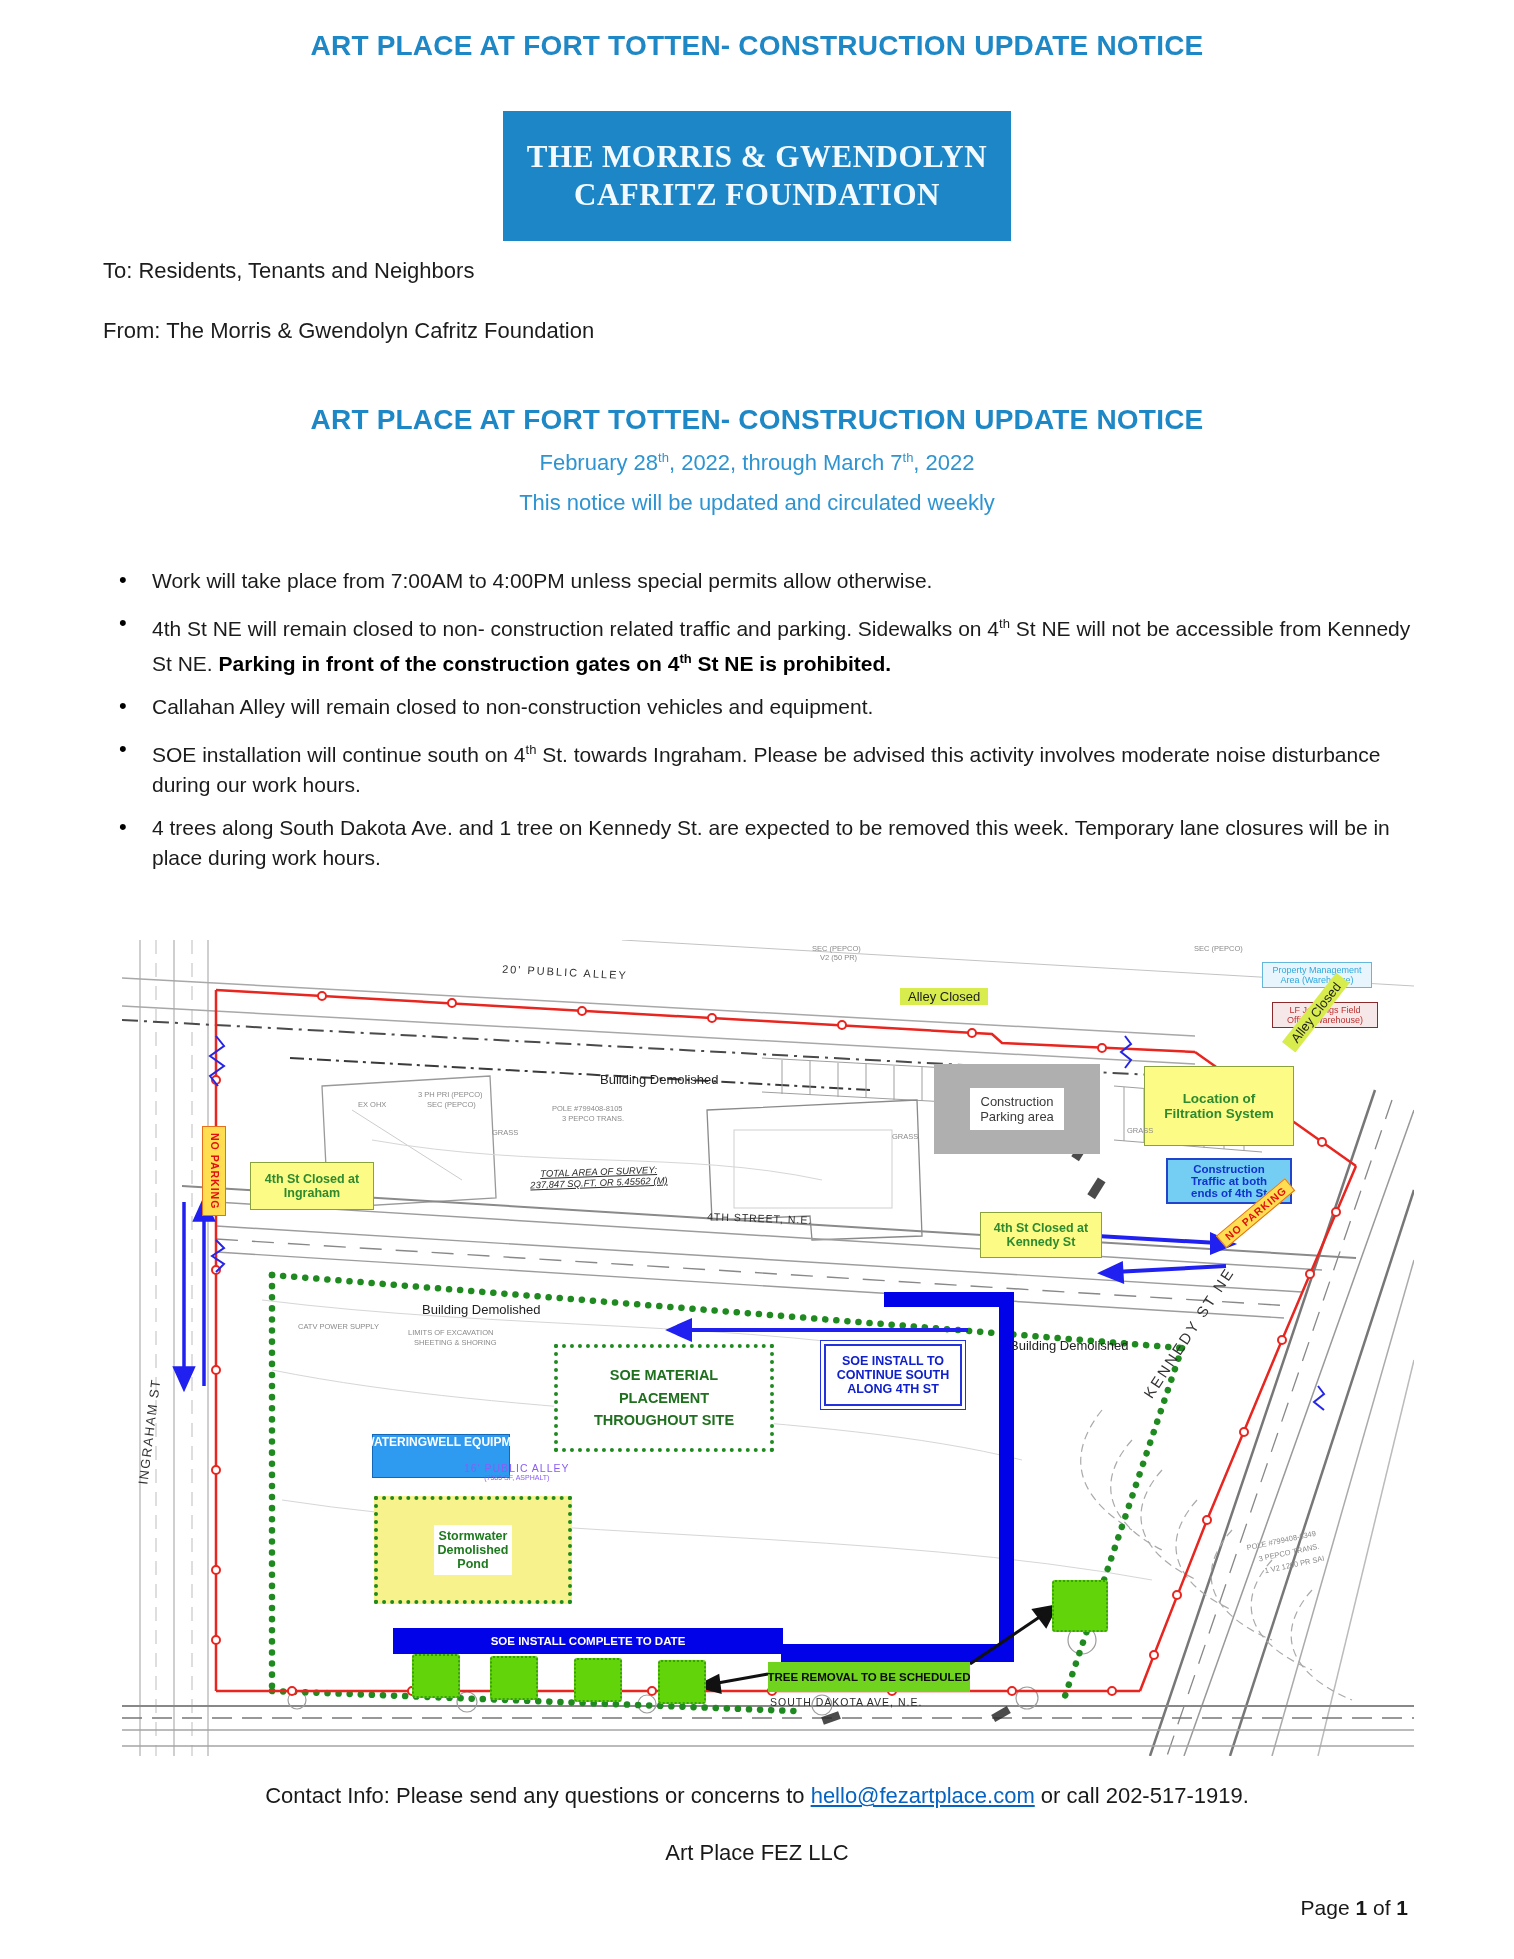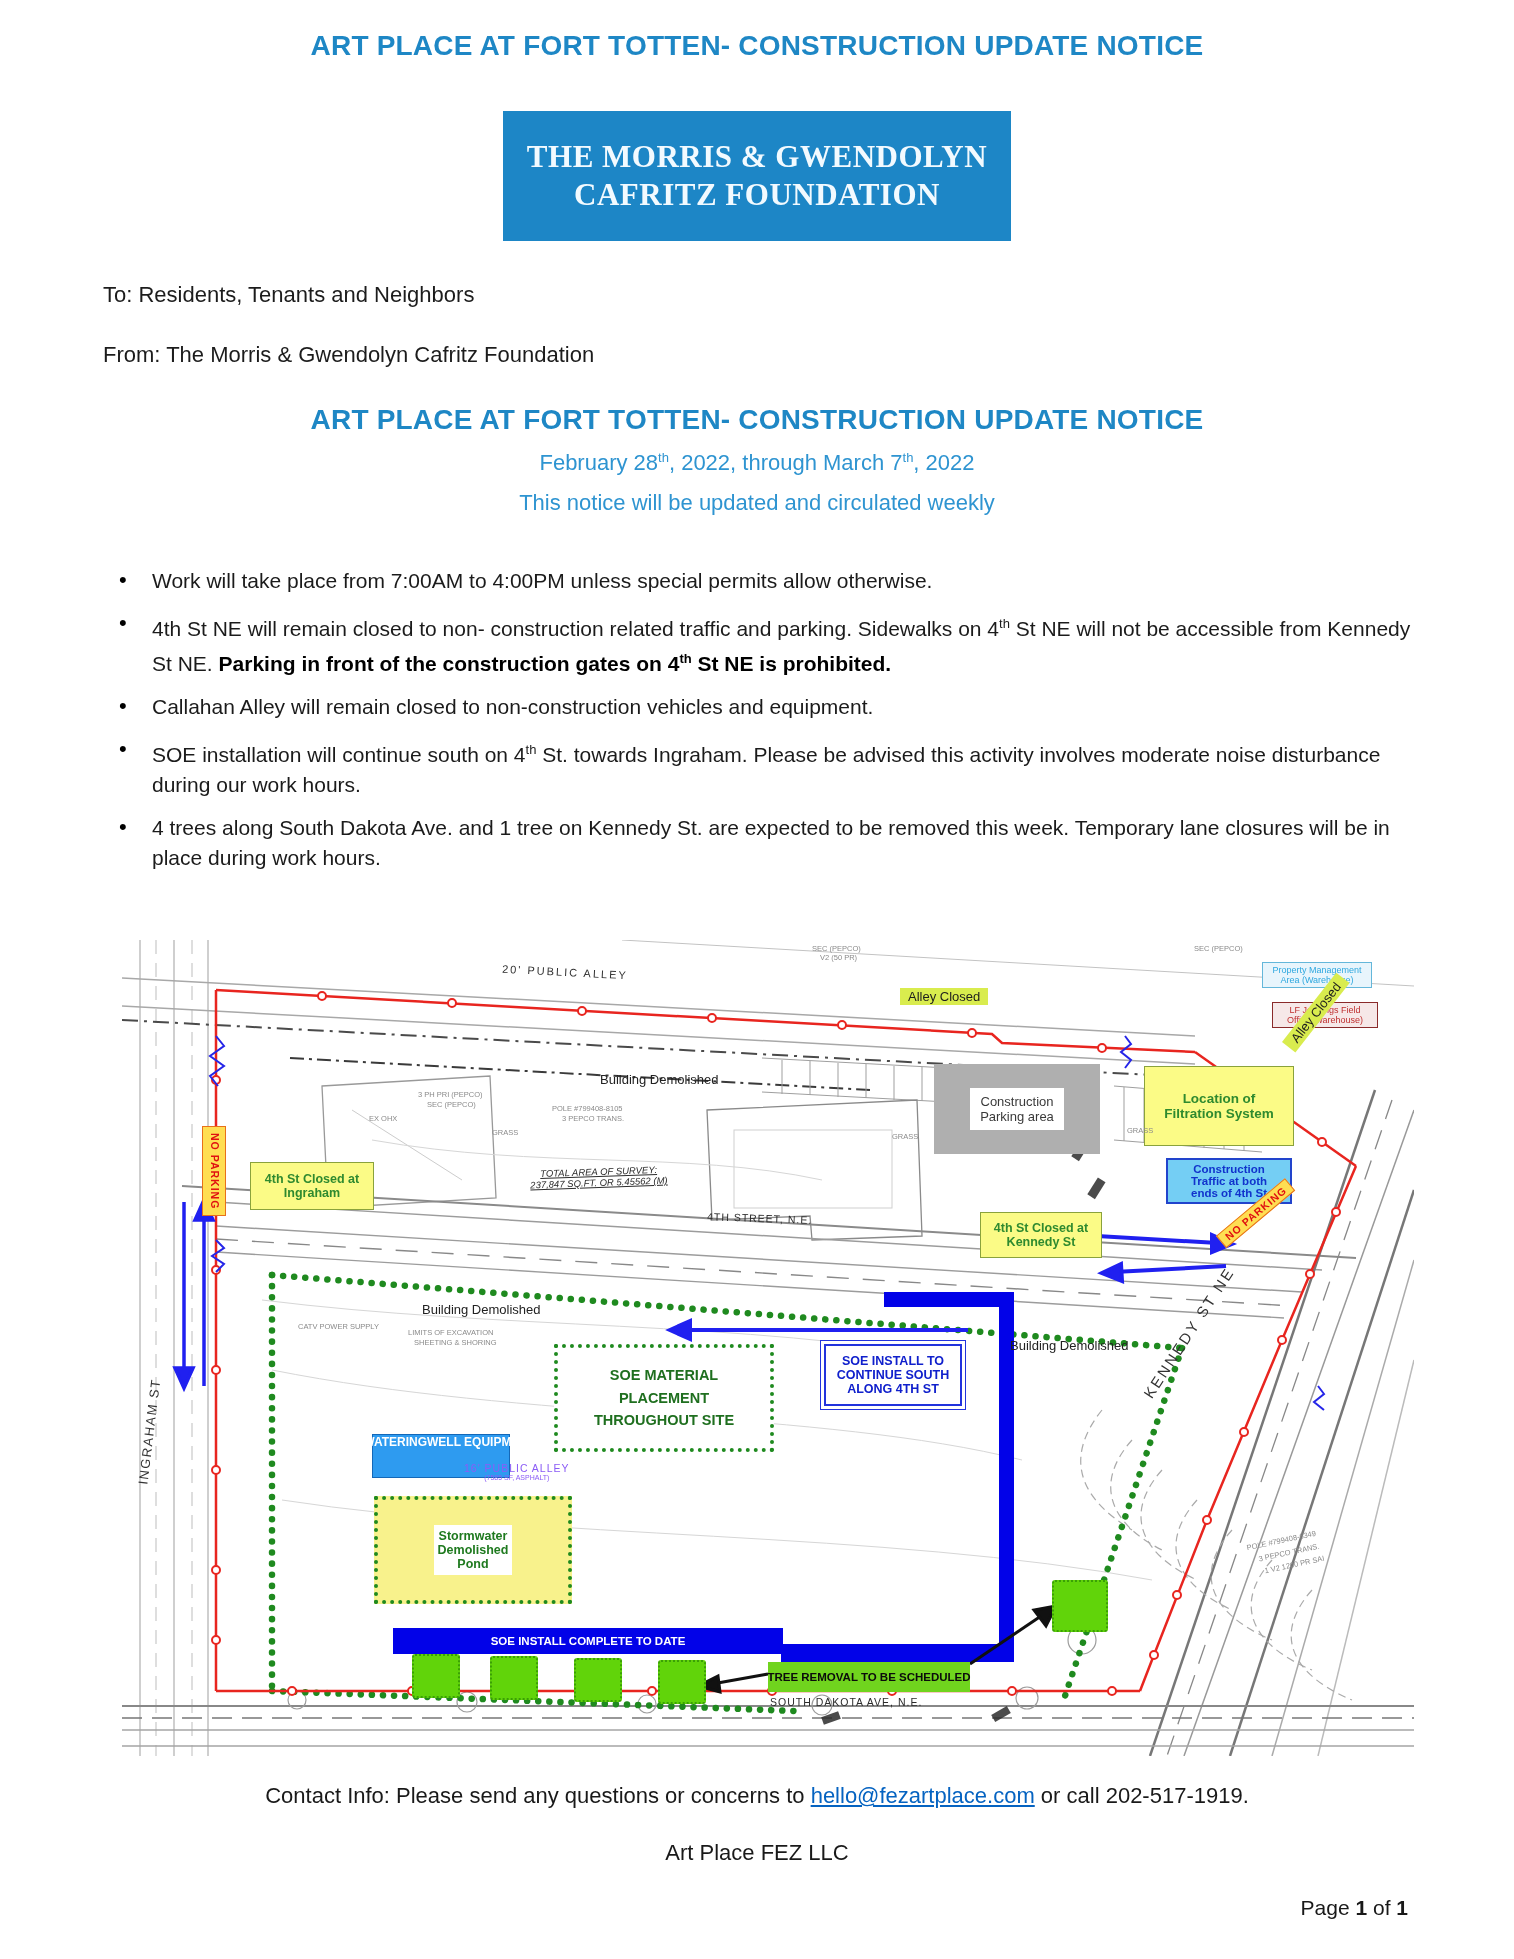--- a/index.html
+++ b/index.html
@@ -10,21 +10,21 @@
              font-size:28px;font-weight:bold;color:#1E87C5;letter-spacing:.2px;}
   #title1{top:30px;}
   #title2{top:404px;}
 
   .banner{position:absolute;left:503px;top:111px;width:508px;height:130px;
           background:#1D86C6;display:flex;flex-direction:column;justify-content:center;
           align-items:center;text-align:center;}
   .banner div{font-family:"Liberation Serif",serif;font-weight:bold;color:#F2FAFF;
               font-size:31px;line-height:38px;letter-spacing:.5px;}
 
-  .memo{position:absolute;left:103px;font-size:22px;color:#1c1c1c;margin-top:24px;}
+  .memo{position:absolute;left:103px;font-size:22px;color:#1c1c1c;}
   #memo-to{top:258px;}
   #memo-from{top:318px;}
 
   .blue-line{position:absolute;left:0;width:1514px;text-align:center;color:#2E94D1;font-size:22px;}
   #date-line{top:450px;}
   #weekly-line{top:490px;}
   sup{font-size:13px;}
 
   .bullets{position:absolute;left:152px;top:566px;width:1268px;margin:0;padding:0;list-style:none;}
   .bullets li{position:relative;font-size:21px;line-height:30px;margin-bottom:13px;color:#1b1b1b;}
@@ -335,21 +335,21 @@
     <div class="mlabel" style="left:646px;top:722px;width:202px;height:30px;background:#70D41E;color:#0b0b0b;font-weight:bold;font-size:11.5px;display:flex;align-items:center;justify-content:center;">TREE REMOVAL TO BE SCHEDULED</div>
 
     <div class="mlabel street" style="left:648px;top:756px;">SOUTH DAKOTA AVE, N.E.</div>
 
     <div class="mlabel" style="left:-26px;top:484px;font-size:13px;letter-spacing:1.5px;color:#333;transform:rotate(-83deg);transform-origin:center;">INGRAHAM ST</div>
 
     <div class="annot" style="left:296px;top:150px;">3 PH PRI (PEPCO)</div>
     <div class="annot" style="left:305px;top:160px;">SEC (PEPCO)</div>
     <div class="annot" style="left:430px;top:164px;">POLE #799408-8105</div>
     <div class="annot" style="left:440px;top:174px;">3 PEPCO TRANS.</div>
-    <div class="annot" style="left:247px;top:160px;margin-top:14px;">EX OHX</div>
+    <div class="annot" style="left:236px;top:160px;">EX OHX</div>
     <div class="annot" style="left:370px;top:188px;">GRASS</div>
     <div class="annot" style="left:770px;top:192px;">GRASS</div>
     <div class="annot" style="left:1005px;top:186px;">GRASS</div>
     <div class="annot" style="left:286px;top:388px;">LIMITS OF EXCAVATION</div>
     <div class="annot" style="left:292px;top:398px;">SHEETING &amp; SHORING</div>
     <div class="annot" style="left:176px;top:382px;">CATV POWER SUPPLY</div>
     <div class="annot" style="left:1124px;top:596px;transform:rotate(-12deg);">POLE #799408-6349</div>
     <div class="annot" style="left:1136px;top:608px;transform:rotate(-12deg);">3 PEPCO TRANS.</div>
     <div class="annot" style="left:1142px;top:620px;transform:rotate(-12deg);">1 V2 1200 PR SAI</div>
     <div class="annot" style="left:690px;top:4px;">SEC (PEPCO)</div>

